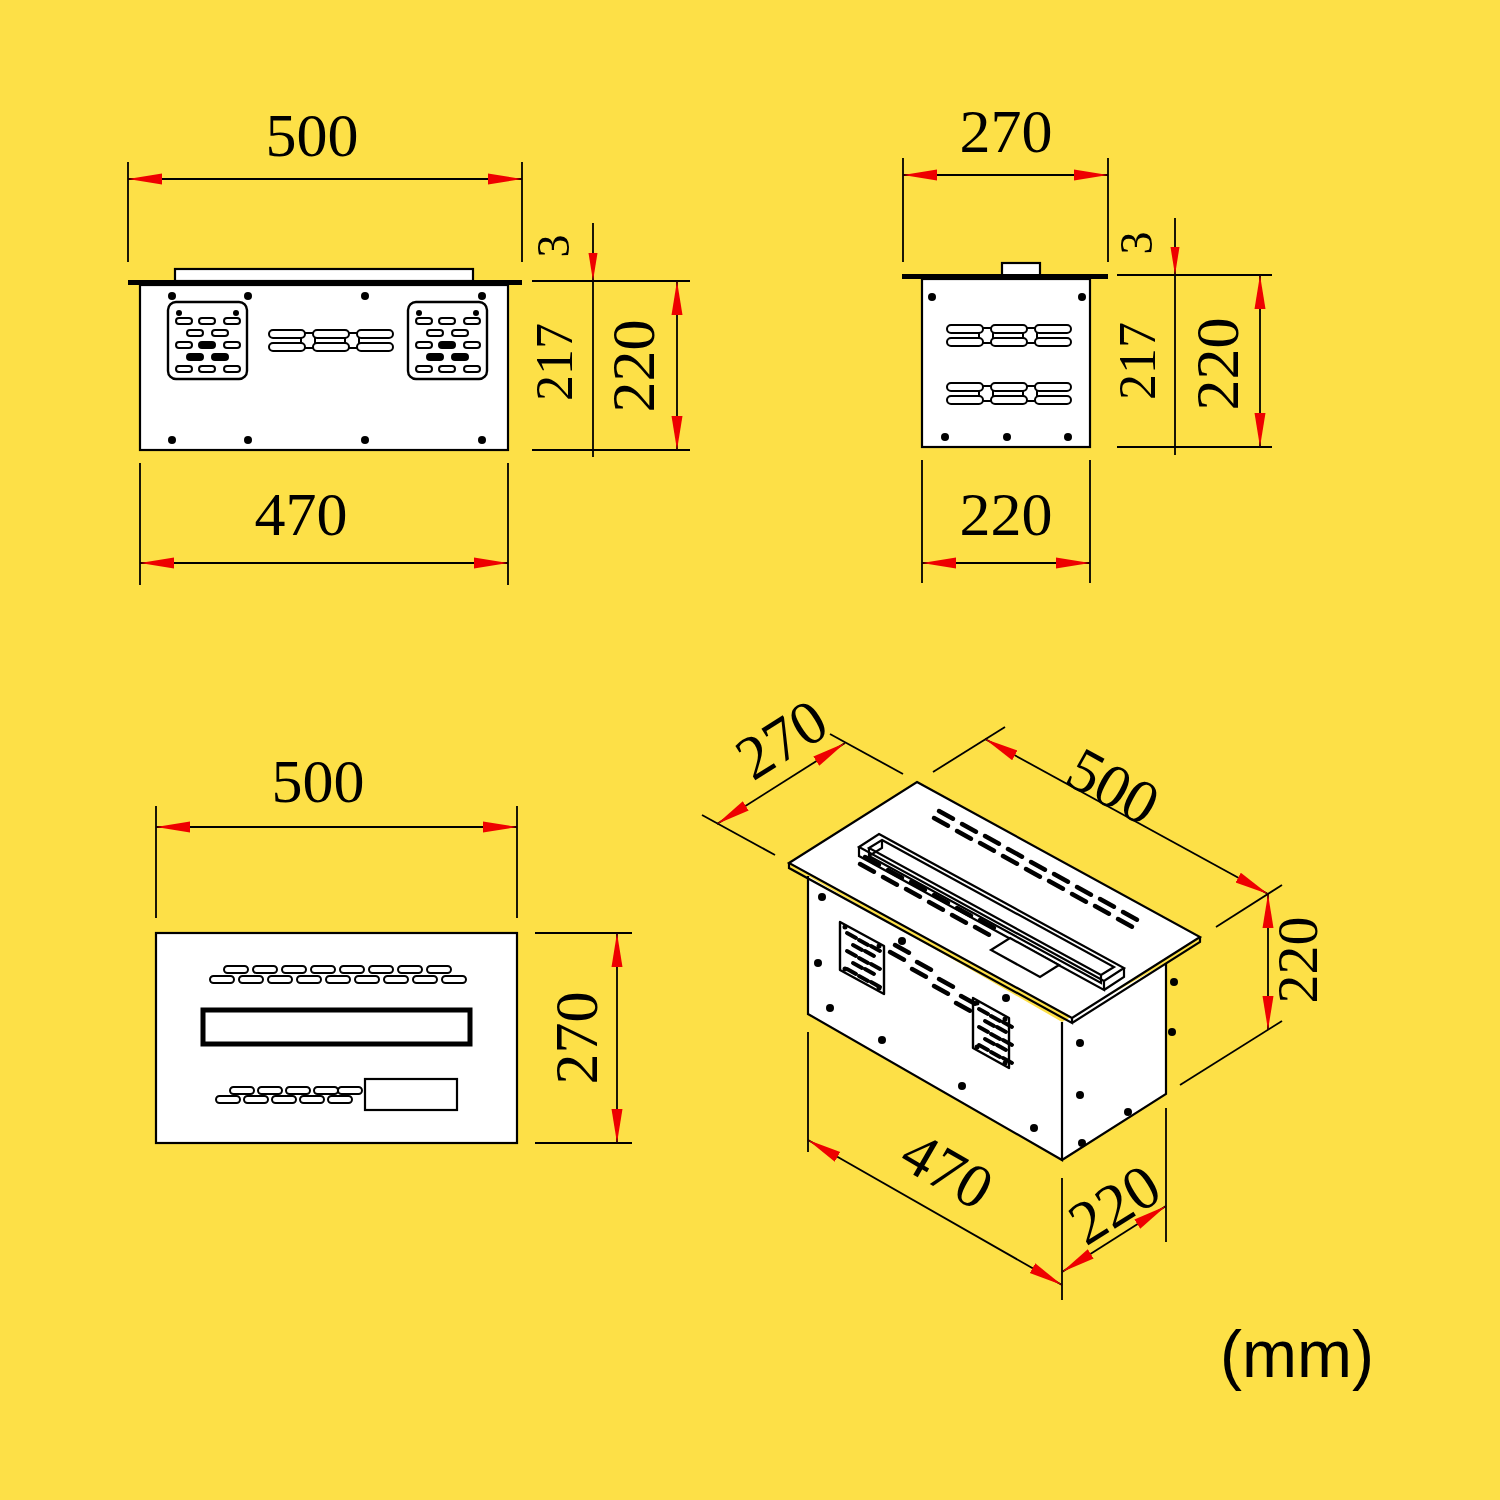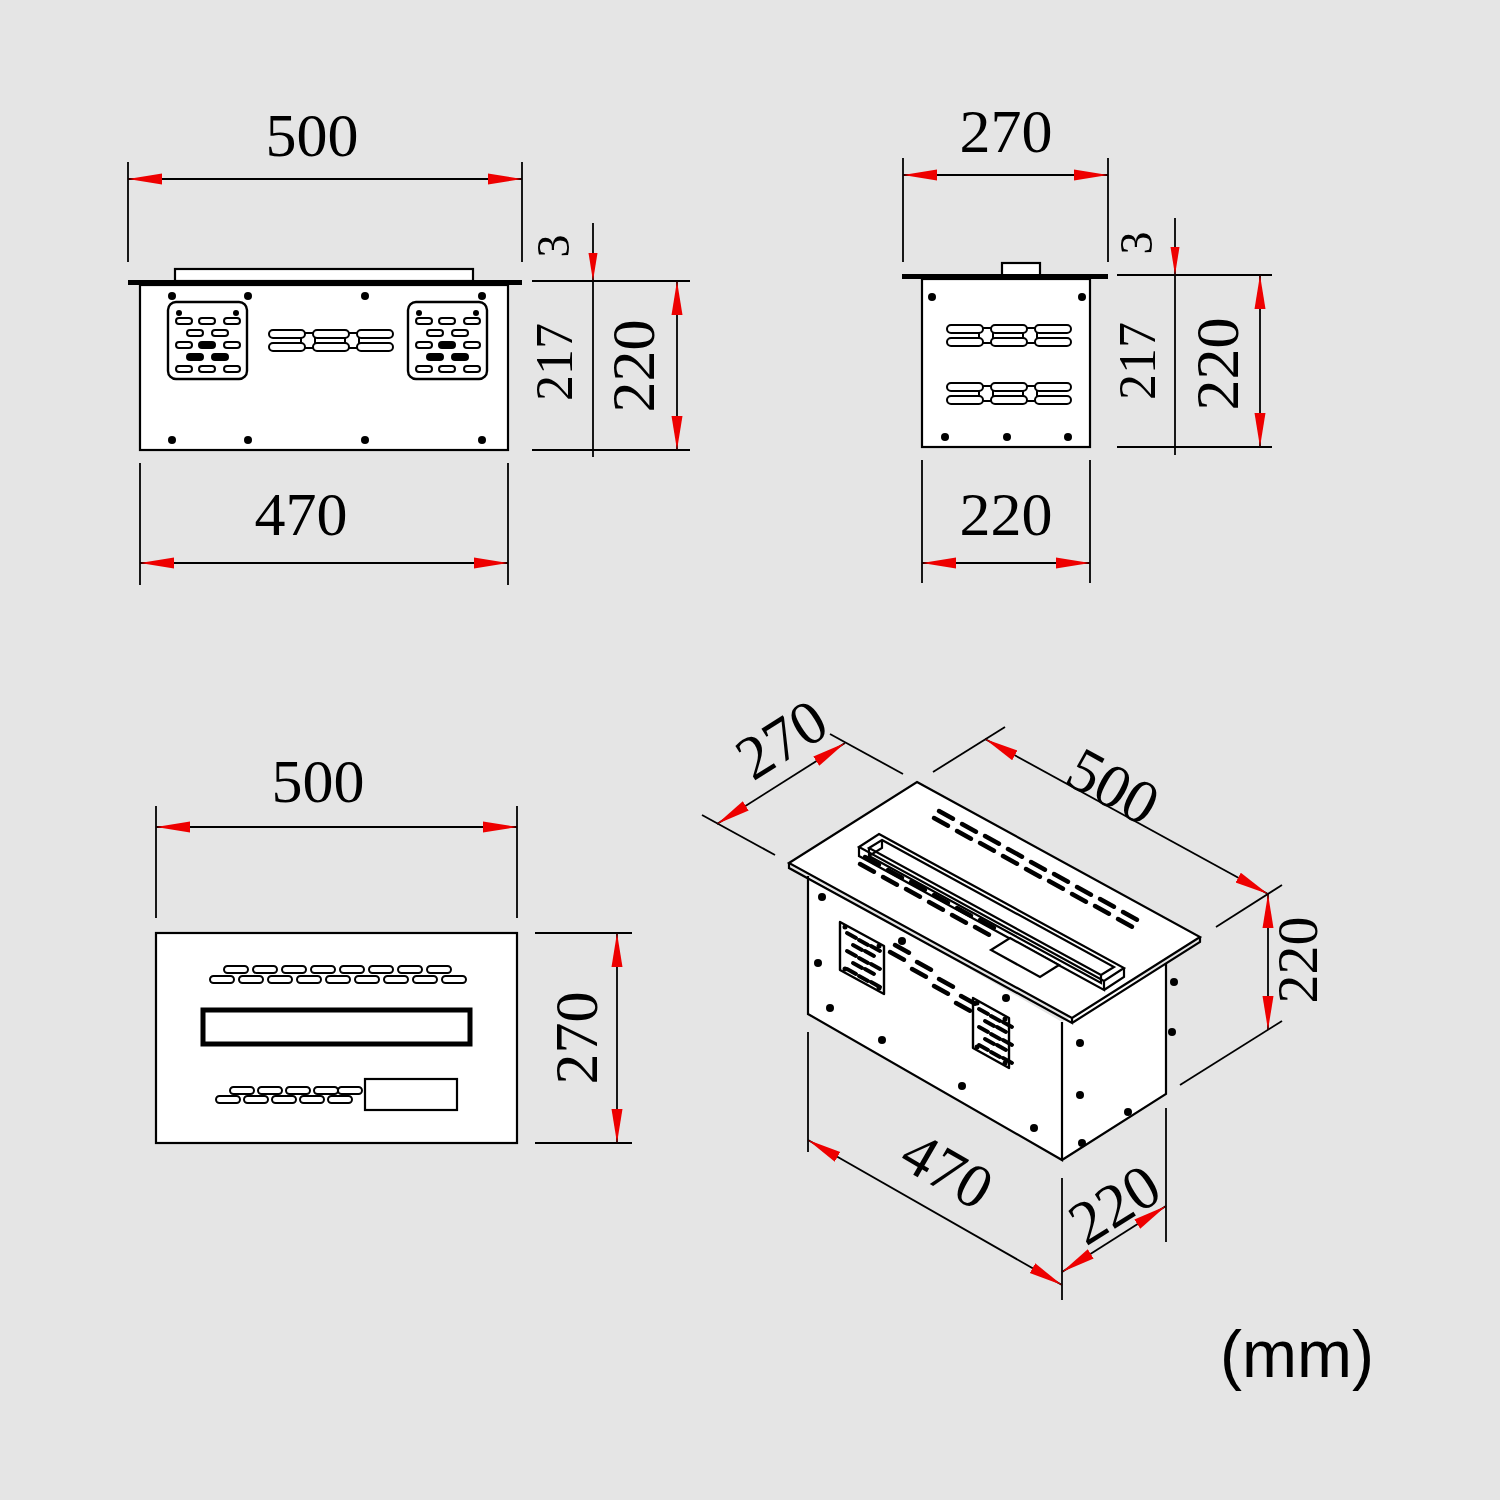--- a/index.html
+++ b/index.html
@@ -1,16 +1,16 @@
 <!DOCTYPE html>
 <html><head>
 <meta charset="utf-8">
 <style>
   html,body { margin:0; padding:0; background:#ffffff; }
-  .stage { width:1500px; height:1500px; background:#e5e5e5; position:relative; }
+  .stage { width:1500px; height:1500px; background:#fde047; position:relative; }
   svg { display:block; }
   .o    { fill:#ffffff; stroke:#000; stroke-width:2.2; }
   .o24  { fill:#ffffff; stroke:#000; stroke-width:2.4; }
   .o5   { fill:#ffffff; stroke:#000; stroke-width:5; }
   .nf   { fill:none; stroke:#000; stroke-width:2.2; }
   .dim  { stroke:#000; stroke-width:1.8; fill:none; }
   .thk  { fill:#000; stroke:none; }
   .hole { fill:#000; stroke:none; }
   .slot { fill:#ffffff; stroke:#000; stroke-width:2; }
   .slotf{ fill:#000; stroke:#000; stroke-width:2; }

